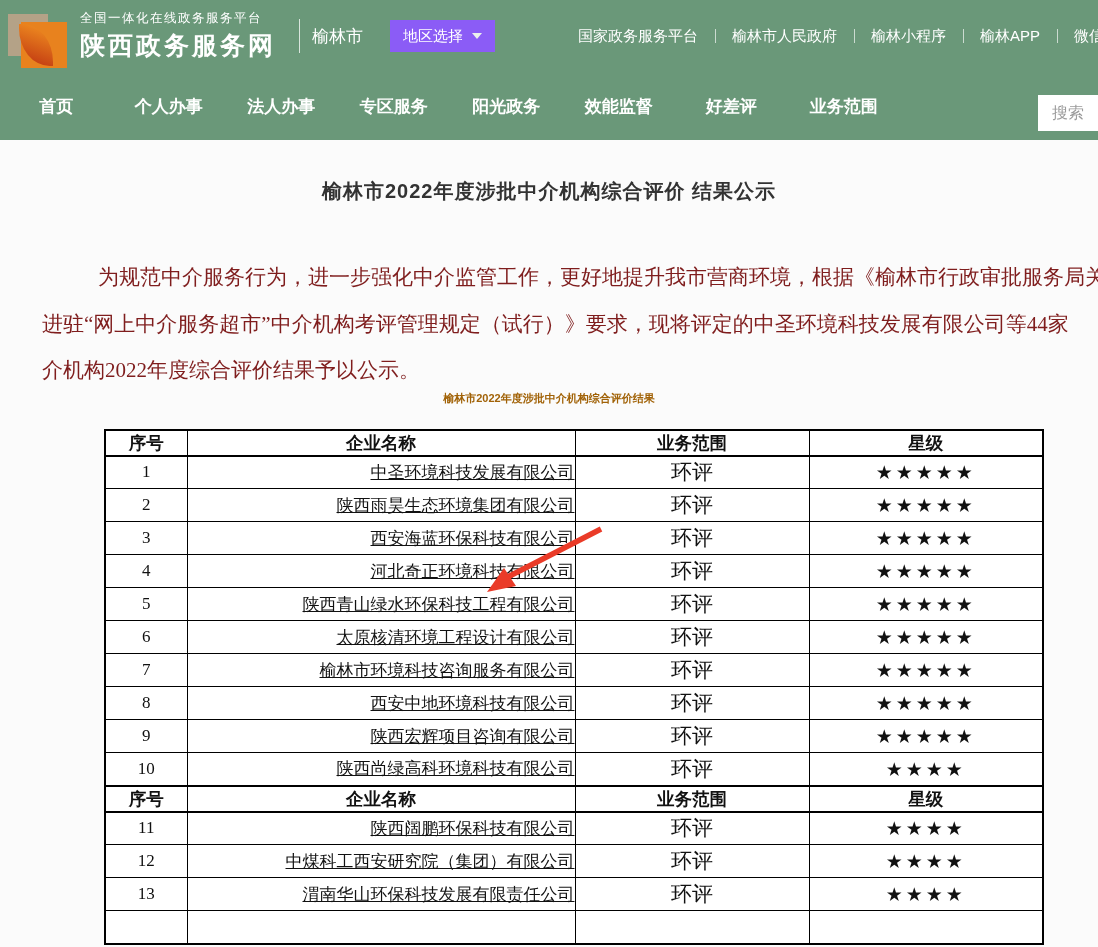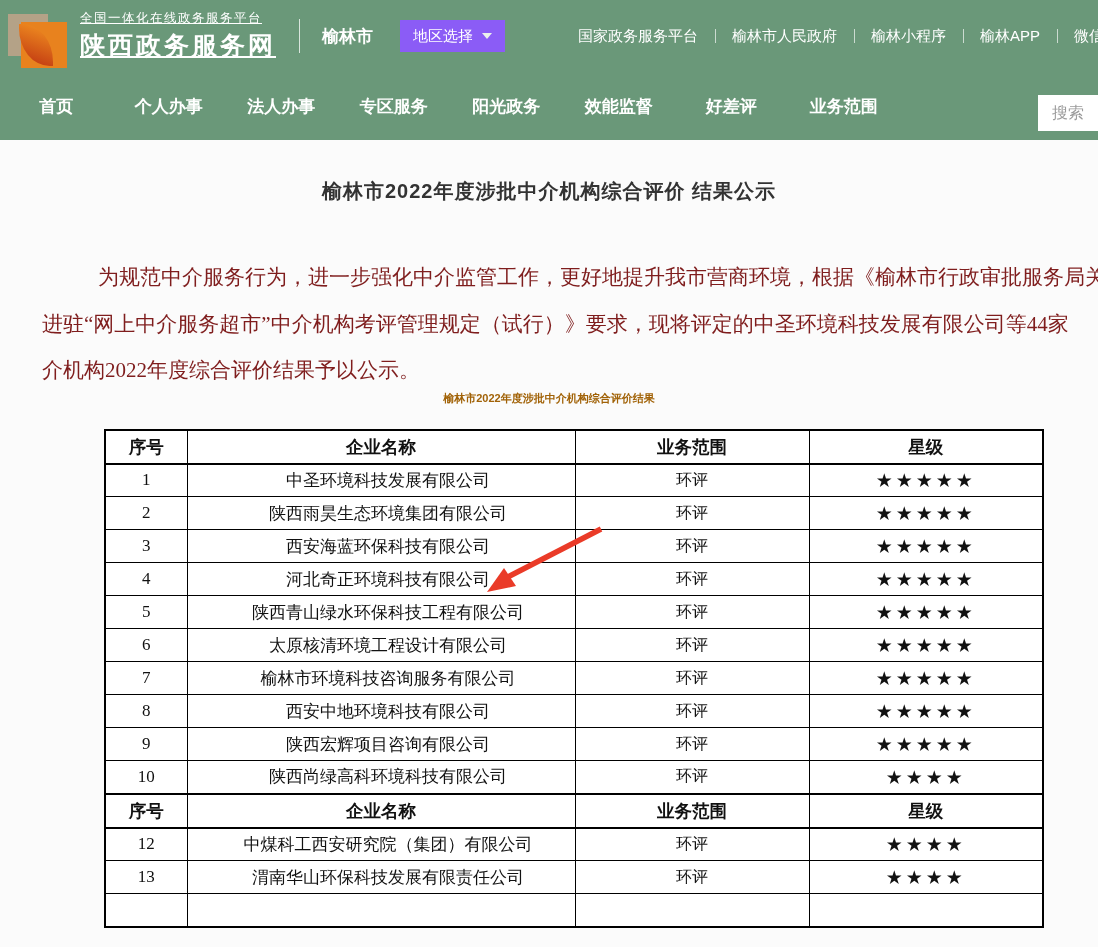--- a/index.html
+++ b/index.html
@@ -13,25 +13,25 @@
   }
   
   .topbar { position: relative; height: 140px; background: #6a9879; color: #fff; }
   .top-row { position: relative; height: 72px; display: flex; align-items: center; }
   .logo { position: relative; width: 58px; height: 58px; margin: 6px 0 0 8px; flex: 0 0 auto; }
   .logo-tan    { position:absolute; left:0;  top:4px;  width:40px; height:42px; background:#b4a287; }
   .logo-orange { position:absolute; left:13px; top:12px; width:46px; height:46px; background:#e8821e; }
   .logo-leaf   { position:absolute; left:11px; top:14px; width:34px; height:42px;
                  background: linear-gradient(200deg,#ef8c20 10%,#c23a12 90%);
                  border-radius: 0 90% 0 90%; }
-  .site-text { margin-left: 14px; line-height: 1.25; text-decoration: underline; }
+  .site-text { margin-left: 14px; line-height: 1.25; }
   .site-small { font-size: 12.5px; letter-spacing: 1.5px; }
   .site-big   { font-size: 25px; font-weight: bold; letter-spacing: 3px; margin-top: 3px; }
   .v-divider { width: 1px; height: 34px; background: rgba(255,255,255,.75); margin: 0 0 0 23px; }
-  .city { font-size: 17px; font-weight: 700; margin-left: 22px; }
+  .city { font-size: 17px; font-weight: 400; margin-left: 12px; }
   .region-btn { display: flex; align-items: center; gap: 9px; margin-left: 27px;
                 background: #8b5cf6; height: 32px; padding: 0 13px; font-size: 15px; cursor: pointer; }
   .caret { width:0; height:0; border-left:5px solid transparent; border-right:5px solid transparent;
            border-top:6px solid #eaf1ec; }
   .top-links { position: absolute; left: 561px; top: 0; height: 72px;
                display: flex; align-items: center; list-style: none; white-space: nowrap; }
   .top-links li { position: relative; padding: 0 17px; font-size: 15px; cursor: pointer; }
   .top-links li.sep-before::before { content:""; position:absolute; left:0; top:50%;
                transform: translateY(-50%); width:1px; height:14px; background: rgba(255,255,255,.65); }
   
@@ -50,25 +50,25 @@
   .pline { white-space: nowrap; line-height: 46.5px; }
   .pline.indent { text-indent: 56px; }
   .caption { margin-top: -6px; text-align: center; font-size: 11px; font-weight: bold;
              color: #a16207; line-height: 20px; }
   
   table.results { margin: 21px 0 0 104px; width: 938px; border-collapse: collapse;
                   table-layout: fixed; background: #fff;
                   font-family: "Liberation Serif", serif; color: #111;
                   border: 2px solid #000; }
   .results th { border: 1.5px solid #000; border-top-width: 2.5px; border-bottom-width: 2.5px;
-                height: 34px; font-size: 17.5px; font-weight: bold; text-align: center; }
+                height: 26px; font-size: 17.5px; font-weight: bold; text-align: center; }
   .results td { border: 1.5px solid #000; height: 33px; font-size: 17px; }
   .results td.c-no, .results td.c-scope, .results td.c-stars { text-align: center; }
-  .results td.c-name { text-align: center; padding-left: 14px; }
-  .results td.c-scope { font-size: 16px; }
+  .results td.c-name { text-align: right; padding-left: 14px; text-decoration: underline; }
+  .results td.c-scope { font-size: 21px; }
   .results td.c-stars { font-family: "DejaVu Sans", sans-serif; font-size: 19px;
                         letter-spacing: 3px; font-weight: bold; }
   
   .arrow-overlay { position: absolute; left: 0; top: 0; pointer-events: none; }
 </style>
 </head>
 <body>
 
 <div class="page">
 
@@ -198,20 +198,26 @@
             <td class="c-scope">环评</td>
             <td class="c-stars">★★★★</td>
           </tr>
           <tr>
             <th>序号</th>
             <th>企业名称</th>
             <th>业务范围</th>
             <th>星级</th>
           </tr>
           <tr>
+            <td class="c-no">11</td>
+            <td class="c-name">陕西阔鹏环保科技有限公司</td>
+            <td class="c-scope">环评</td>
+            <td class="c-stars">★★★★</td>
+          </tr>
+          <tr>
             <td class="c-no">12</td>
             <td class="c-name">中煤科工西安研究院（集团）有限公司</td>
             <td class="c-scope">环评</td>
             <td class="c-stars">★★★★</td>
           </tr>
           <tr>
             <td class="c-no">13</td>
             <td class="c-name">渭南华山环保科技发展有限责任公司</td>
             <td class="c-scope">环评</td>
             <td class="c-stars">★★★★</td>

